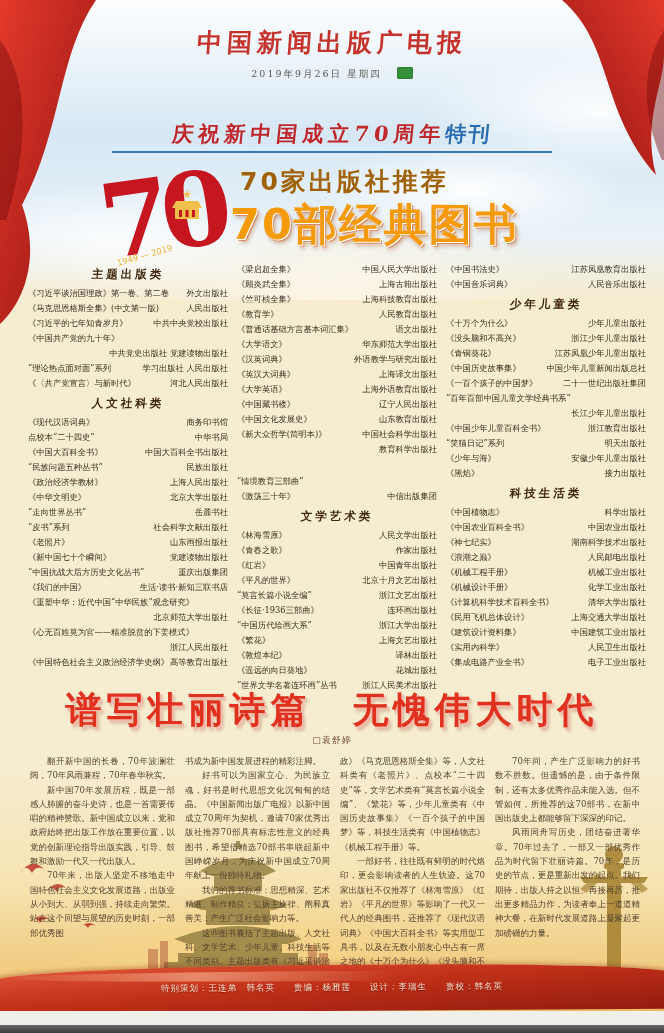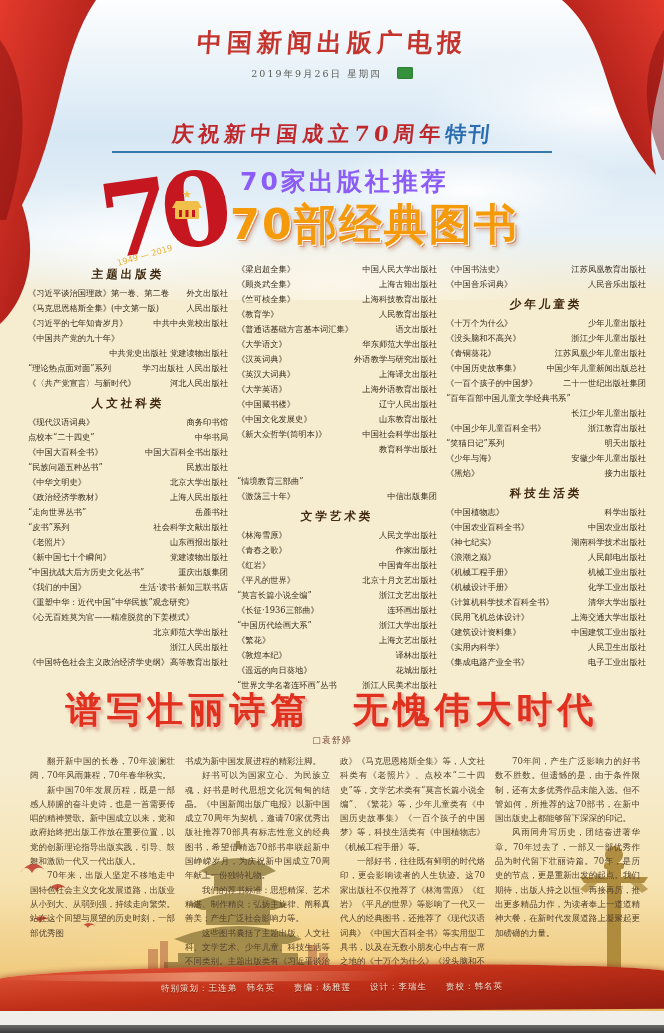--- a/index.html
+++ b/index.html
@@ -23,21 +23,21 @@
   .date-badge{display:inline-block;width:16px;height:12px;background:#36913d;border-radius:2px;
               margin-left:10px;vertical-align:-2px;box-shadow:inset 0 0 2px #1d5c23;}
   
   .banner{position:absolute;top:120px;left:0;right:0;text-align:center;z-index:2;
           font-size:21px;font-weight:bold;letter-spacing:5px;color:#c0272b;transform:skewX(-6deg);}
   .banner .tekan{color:#2a6db0;transform:none;display:inline-block;letter-spacing:2px;}
   .blue-rule{position:absolute;top:151px;left:112px;width:440px;height:2px;background:#3779ad;z-index:2;}
   
   .logo-wrap{position:absolute;top:150px;left:100px;width:140px;height:122px;z-index:3;}
   .sub-orange{position:absolute;top:165px;left:240px;z-index:2;font-size:25px;font-weight:bold;
-              color:#8b5cf6;letter-spacing:3px;font-family:"DejaVu Sans",sans-serif;}
+              color:#a16207;letter-spacing:3px;font-family:"DejaVu Sans",sans-serif;}
   .big-orange{position:absolute;top:196px;left:230px;z-index:2;font-size:43px;font-weight:bold;
               color:#f59a0a;letter-spacing:2px;font-family:"DejaVu Sans",sans-serif;
               text-shadow:1px 1px 0 #fff,2px 2px 0 rgba(224,90,30,.55),3px 4px 4px rgba(150,60,0,.35);}
   
   .booklist{position:absolute;top:262px;left:28px;right:18px;z-index:2;display:flex;gap:9px;}
   .book-col{flex:1 1 0;min-width:0;}
   .b-cat{font-size:11.5px;font-weight:bold;color:#40290f;letter-spacing:3px;text-align:center;
          margin:5px 0 4px;transform:skewX(-5deg);}
   .b-row{display:flex;justify-content:space-between;gap:5px;font-size:8.3px;line-height:15px;
          color:#3a2e1f;}
@@ -174,28 +174,28 @@
         </div>
         <div class="b-row">
           <div class="b-t" style="display: inline;">《中国大百科全书》</div>
           <div class="b-p" style="display: inline;">中国大百科全书出版社</div>
         </div>
         <div class="b-row">
           <div class="b-t" style="display: inline;">“民族问题五种丛书”</div>
           <div class="b-p" style="display: inline;">民族出版社</div>
         </div>
         <div class="b-row">
+          <div class="b-t" style="display: inline;">《政治经济学教材》</div>
+          <div class="b-p" style="display: inline;">上海人民出版社</div>
+        </div>
+        <div class="b-row">
           <div class="b-t" style="display: inline;">《中华文明史》</div>
           <div class="b-p" style="display: inline;">北京大学出版社</div>
         </div>
         <div class="b-row">
-          <div class="b-t" style="display: inline;">《政治经济学教材》</div>
-          <div class="b-p" style="display: inline;">上海人民出版社</div>
-        </div>
-        <div class="b-row">
           <div class="b-t" style="display: inline;">“走向世界丛书”</div>
           <div class="b-p" style="display: inline;">岳麓书社</div>
         </div>
         <div class="b-row">
           <div class="b-t" style="display: inline;">“皮书”系列</div>
           <div class="b-p" style="display: inline;">社会科学文献出版社</div>
         </div>
         <div class="b-row">
           <div class="b-t" style="display: inline;">《老照片》</div>
           <div class="b-p" style="display: inline;">山东画报出版社</div>
@@ -206,22 +206,22 @@
         </div>
         <div class="b-row">
           <div class="b-t" style="display: inline;">“中国抗战大后方历史文化丛书”</div>
           <div class="b-p" style="display: inline;">重庆出版集团</div>
         </div>
         <div class="b-row">
           <div class="b-t" style="display: inline;">《我们的中国》</div>
           <div class="b-p" style="display: inline;">生活·读书·新知三联书店</div>
         </div>
         <div class="b-row title-only">《重塑中华：近代中国“中华民族”观念研究》</div>
+        <div class="b-row pub-line">北京师范大学出版社</div>
         <div class="b-row title-only">《心无百姓莫为官——精准脱贫的下姜模式》</div>
-        <div class="b-row pub-line">北京师范大学出版社</div>
         <div class="b-row pub-line">浙江人民出版社</div>
         <div class="b-row">
           <div class="b-t" style="display: inline;">《中国特色社会主义政治经济学史纲》</div>
           <div class="b-p" style="display: inline;">高等教育出版社</div>
         </div>
       </div>
     <div class="book-col">
         <div class="b-row">
           <div class="b-t" style="display: inline;">《梁启超全集》</div>
           <div class="b-p" style="display: inline;">中国人民大学出版社</div>

